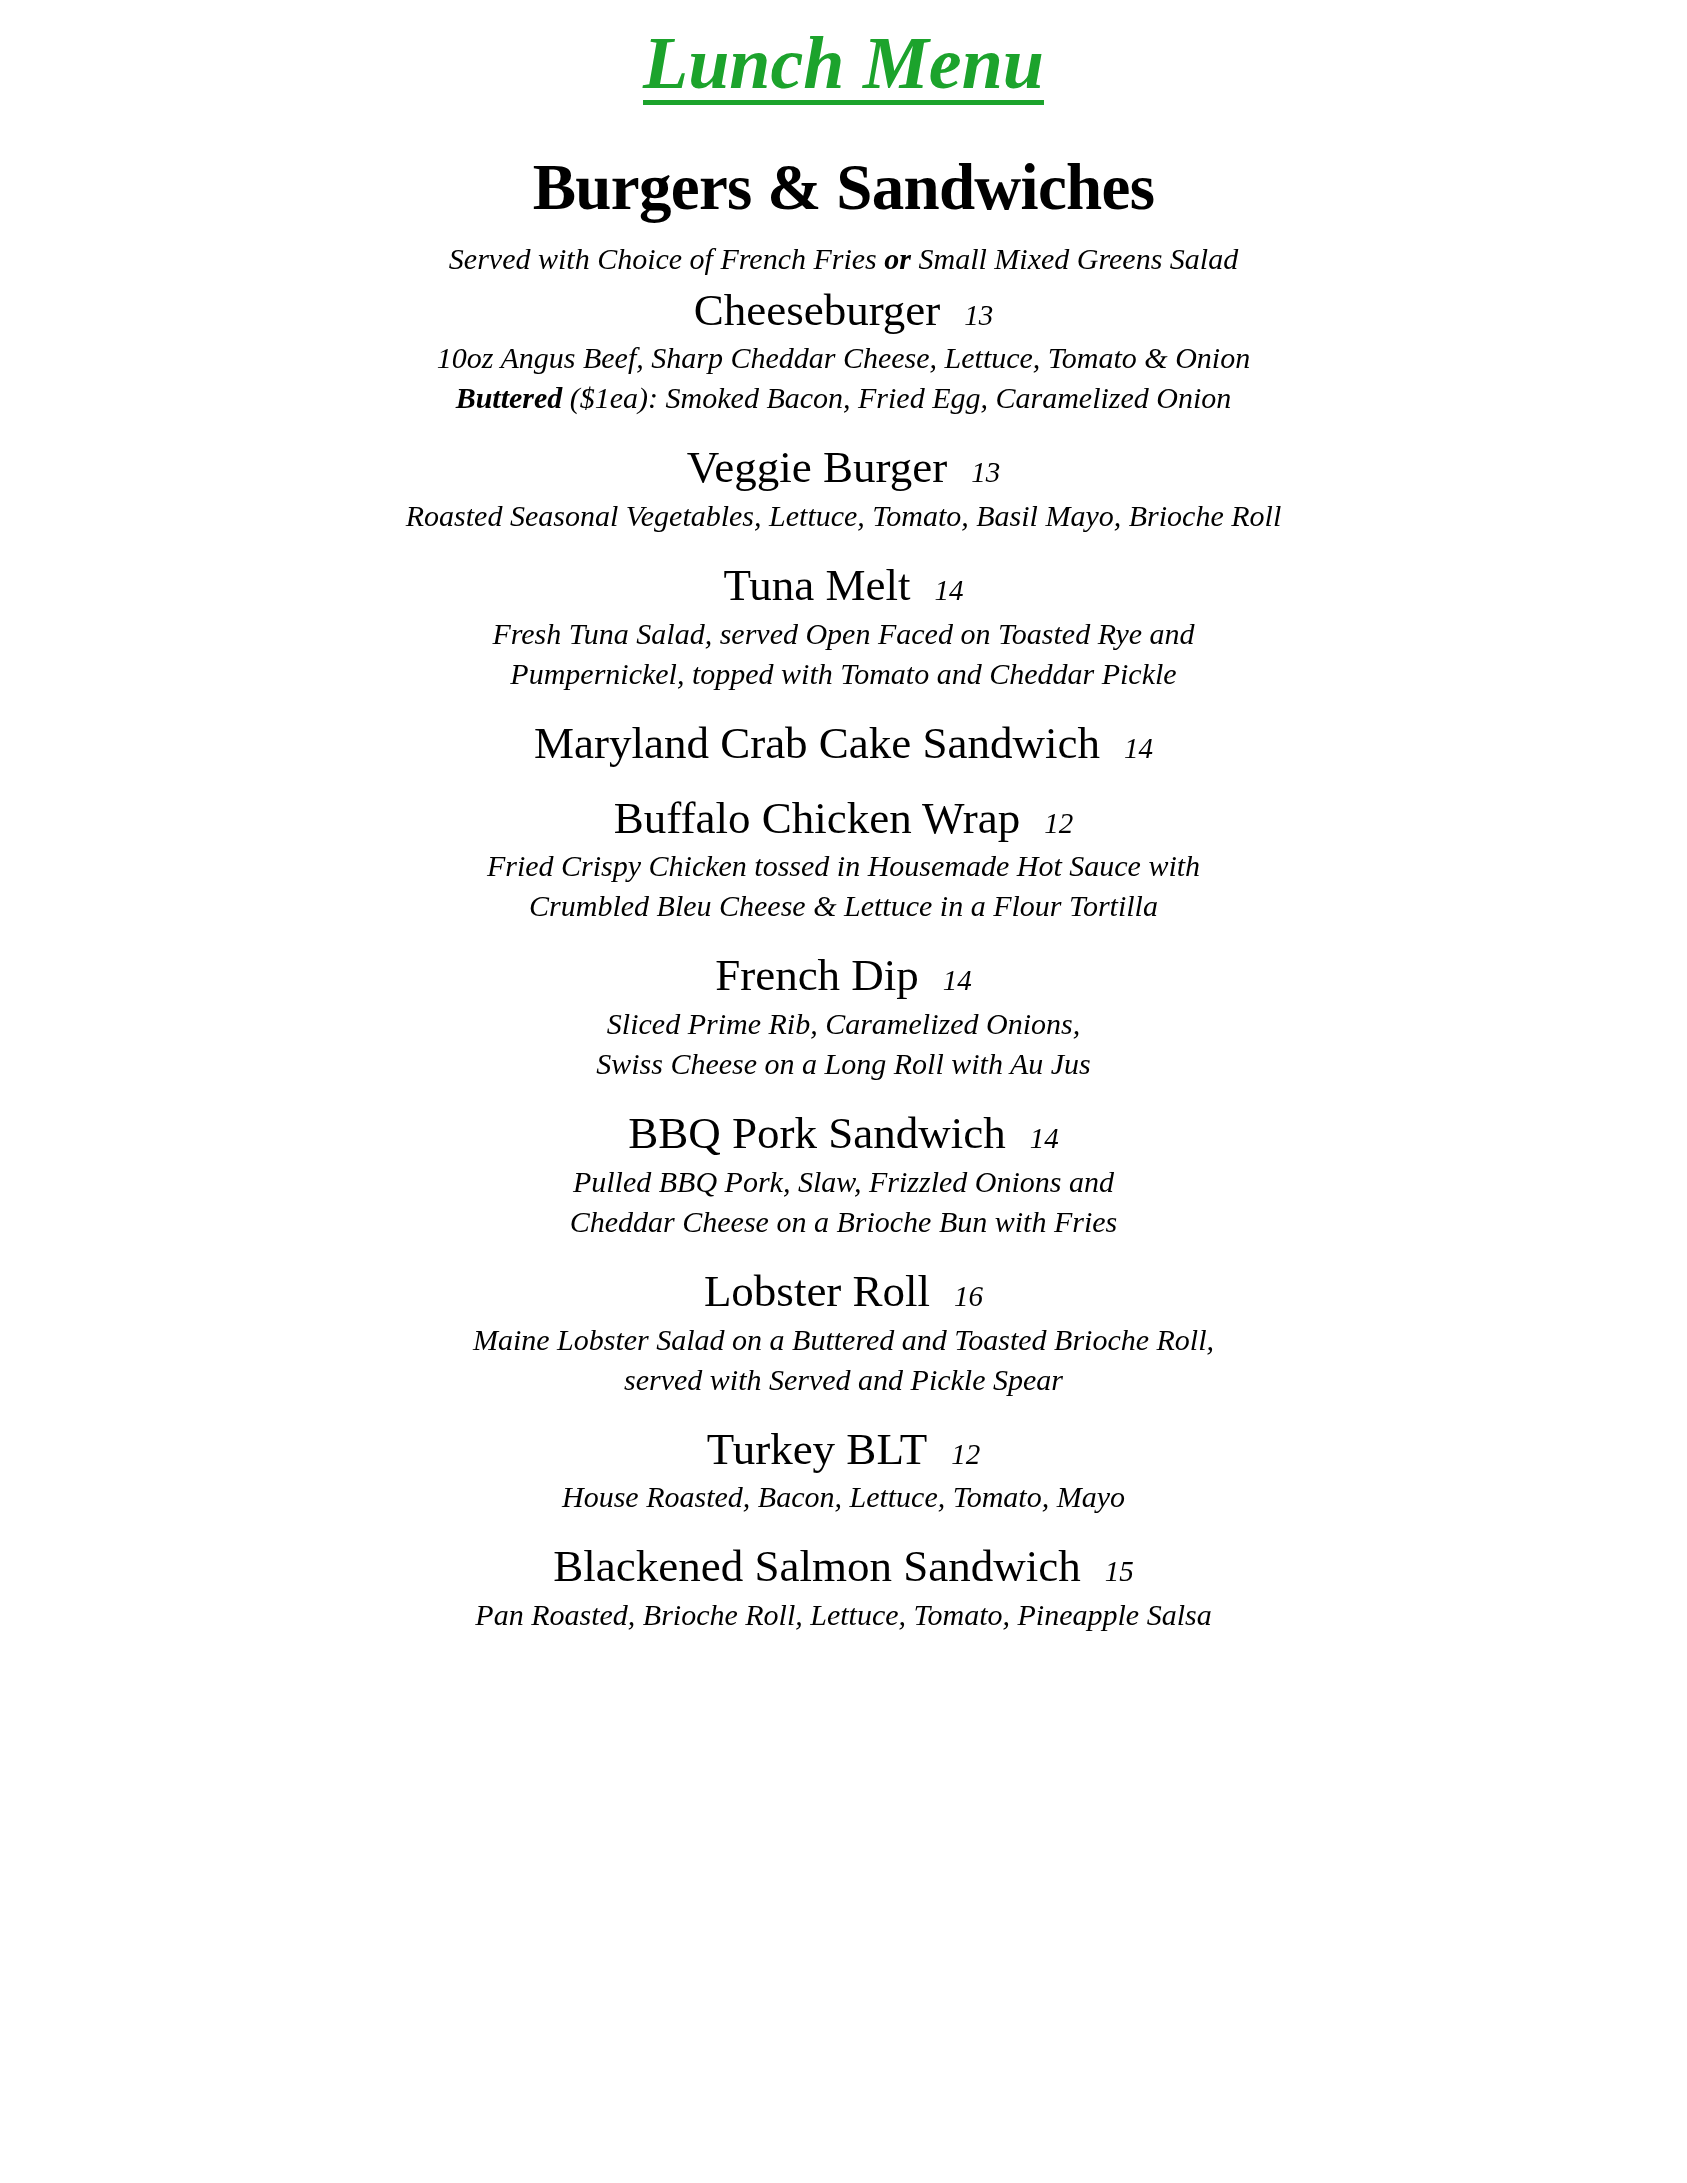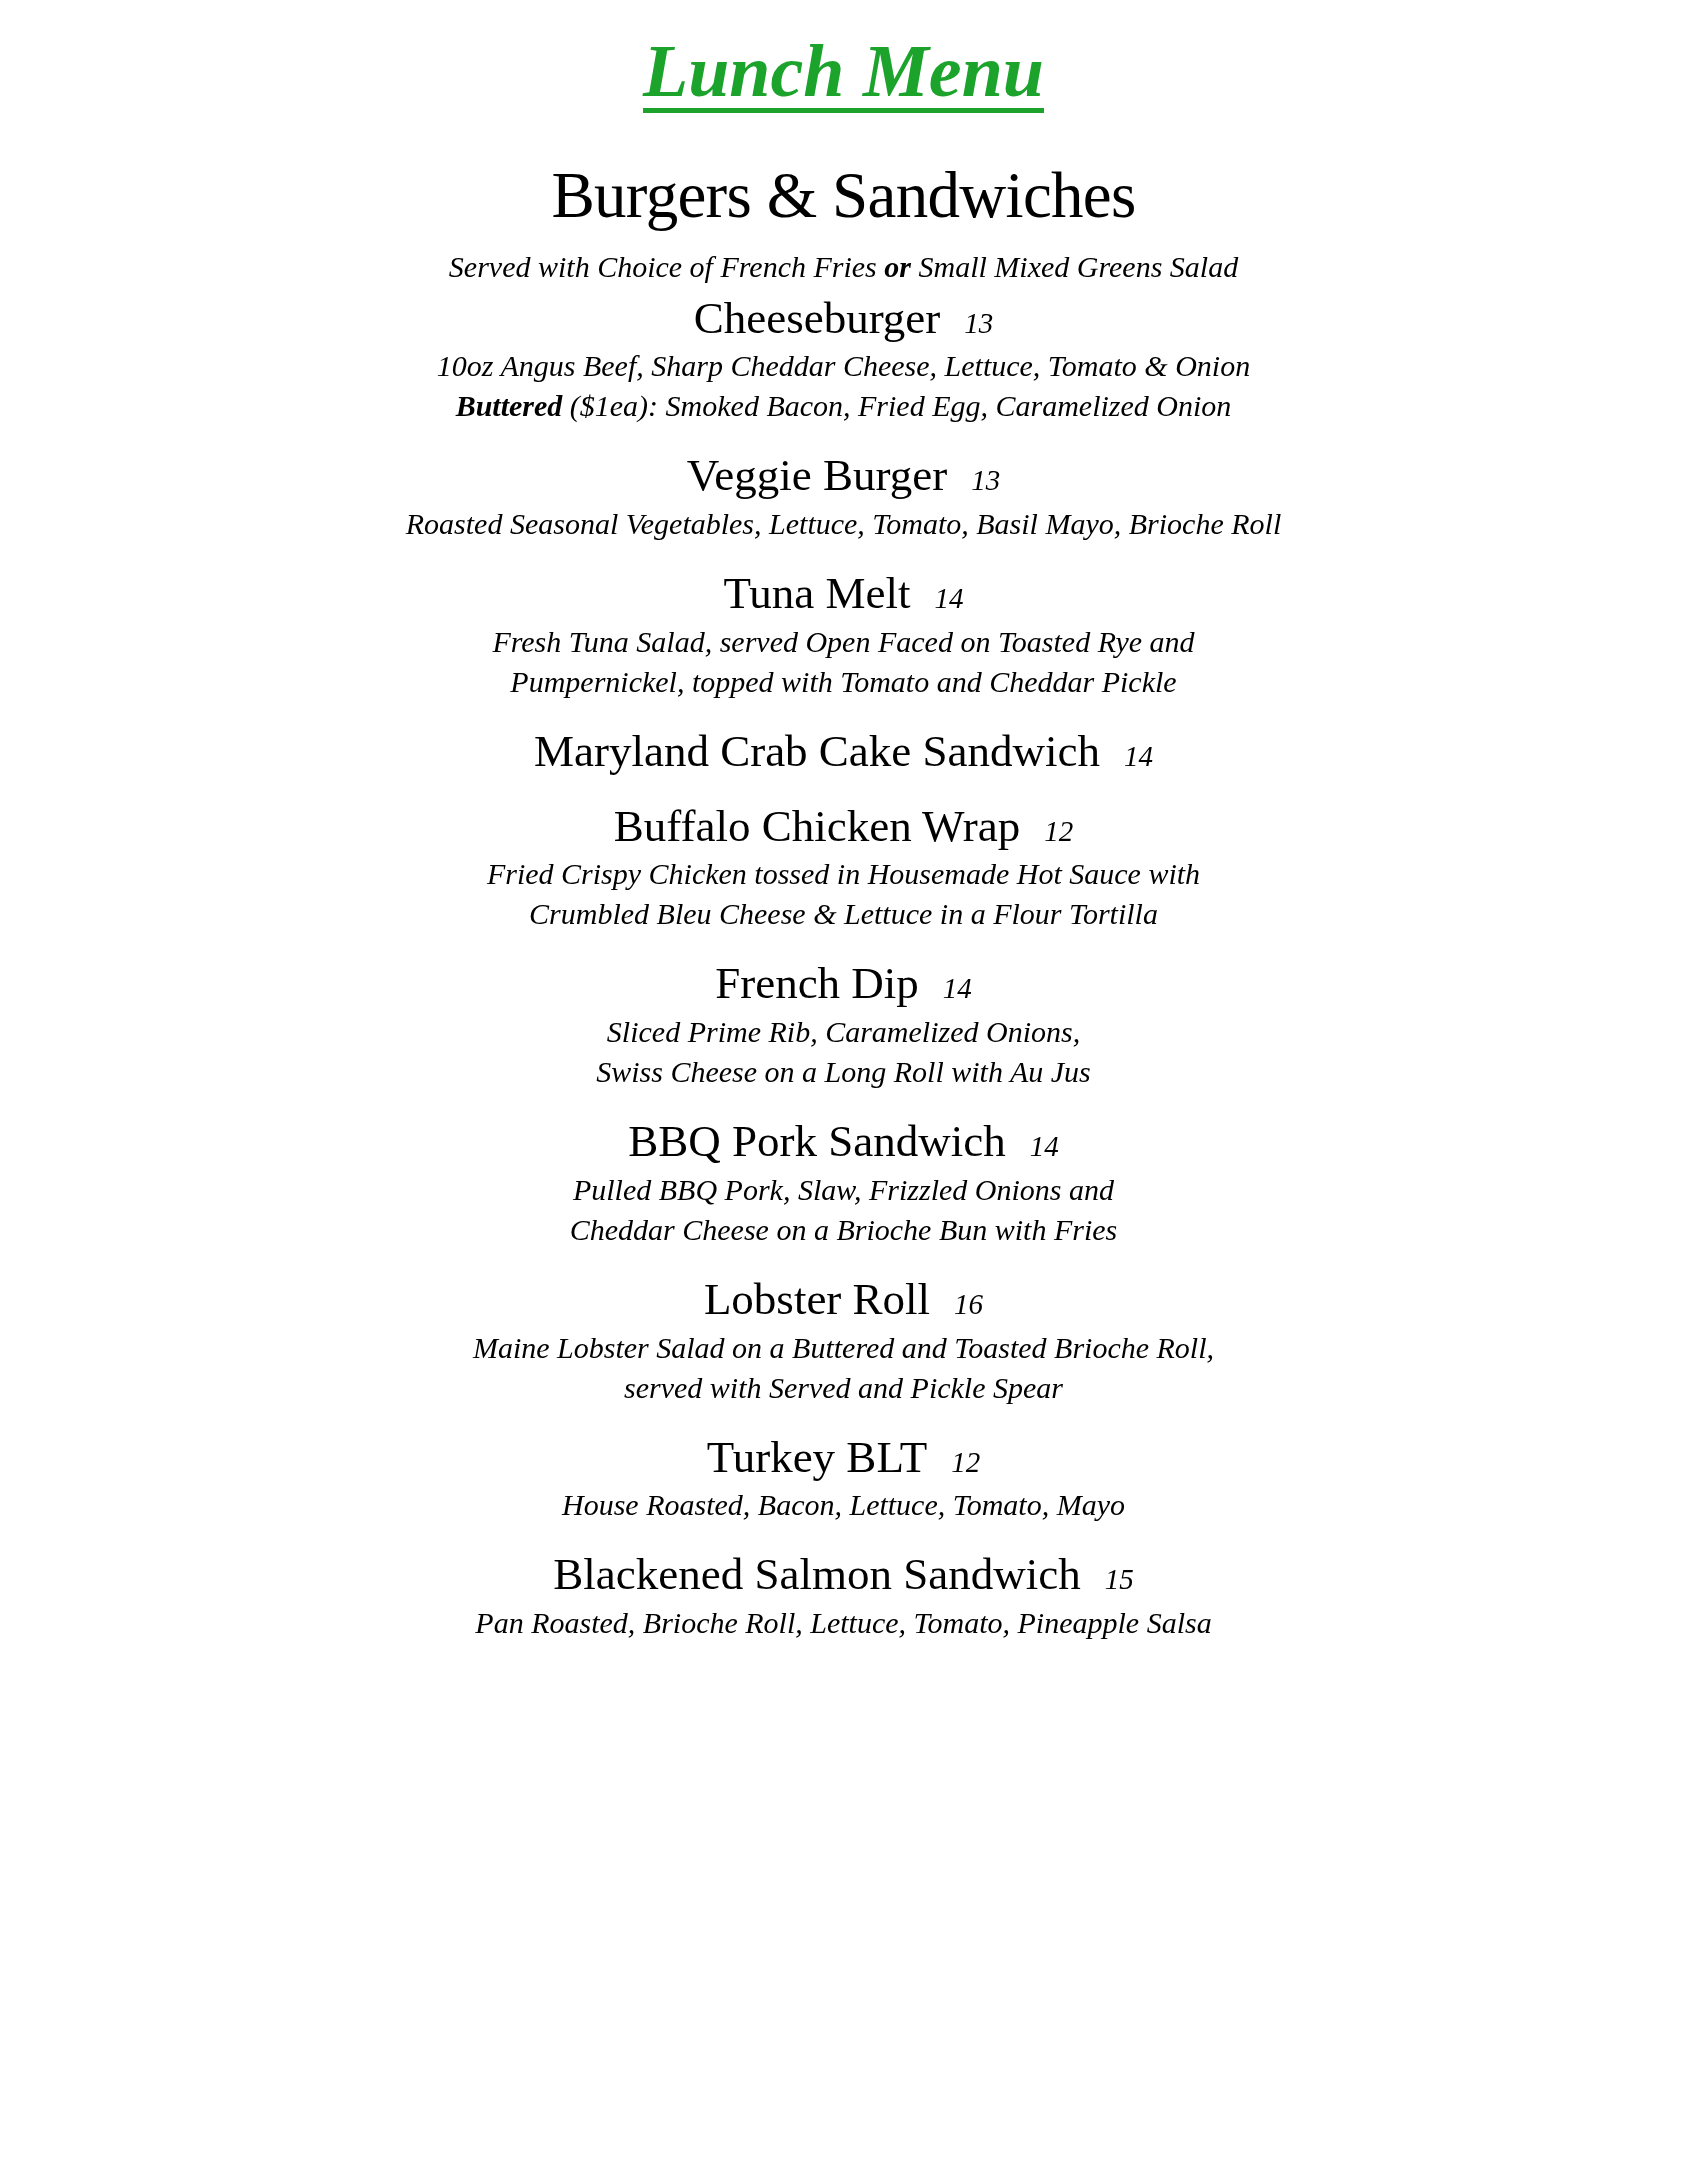--- a/index.html
+++ b/index.html
@@ -7,41 +7,41 @@
   html, body { margin: 0; padding: 0; }
   body {
     width: 1687px;
     height: 2183px;
     background: var(--paper);
     color: var(--ink);
     font-family: "Liberation Serif", serif;
     text-align: center;
     overflow: hidden;
   }
-  .page { padding-top: 24px; }
+  .page { padding-top: 16px; }
 
   .title {
     margin: 0;
     font-size: 74px;
     line-height: 1.28;
     font-weight: 700;
     font-style: italic;
     color: var(--green);
   }
   .title-text {
     text-decoration: underline;
     text-decoration-thickness: 4.6px;
     text-underline-offset: 12px;
   }
 
   .section-heading {
     margin: 42px 0 0;
     font-size: 65px;
     line-height: 1.06;
-    font-weight: 400;
+    font-weight: 700;
     letter-spacing: -0.7px;
   }
 
   .section-note {
     margin: 17px 0 0;
     font-size: 30px;
     line-height: 1.3;
     font-style: italic;
   }
   .section-note strong { font-weight: 700; }

